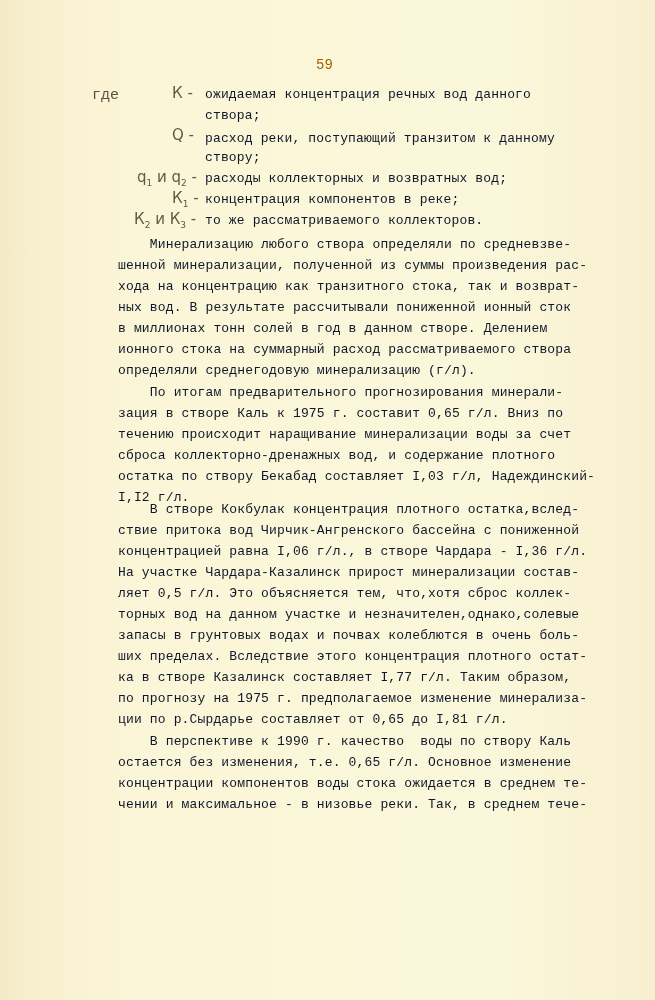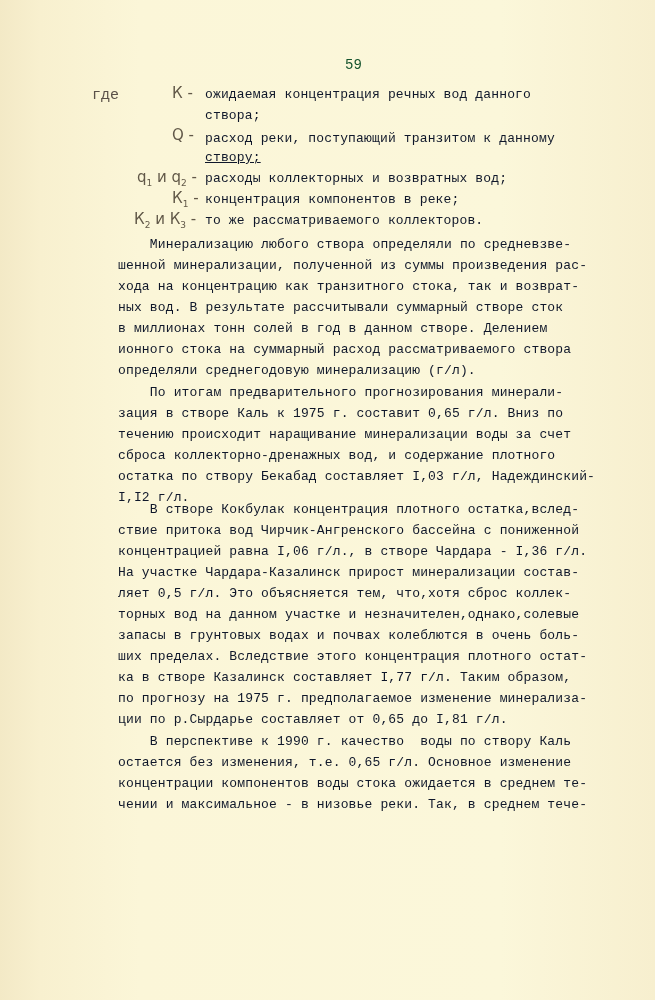--- a/index.html
+++ b/index.html
@@ -11,23 +11,23 @@
       height: 1000px;
       background: linear-gradient(to right, #f3e9c6 0px, #f8f0cf 40px, #fbf6d8 140px, #fbf7da 500px, #f7efcf 655px);
       position: relative;
       overflow: hidden;
       font-family: "Liberation Mono", "DejaVu Sans Mono", monospace;
       color: #5a5048;
     }
     .page-number {
       position: absolute;
       top: 57px;
-      left: 345px;
+      left: 316px;
       font-size: 14px;
-      color: #14532d;
+      color: #a16207;
     }
     .line {
       position: absolute;
       white-space: pre;
       font-size: 13px;
       letter-spacing: 0.15px;
       color: #0f172a;
     }
     .gde {
       position: absolute;
@@ -57,37 +57,37 @@
 
   <div>
     <span class="gde">где</span>
 
     <span class="sym" style="left:172px; top:84px;">К -</span>
     <span class="line" style="left:205px; top:87px;">ожидаемая концентрация речных вод данного</span>
     <span class="line" style="left:205px; top:108px;">створа;</span>
 
     <span class="sym" style="left:172px; top:126px;">Q -</span>
     <span class="line" style="left:205px; top:131px;">расход реки, поступающий транзитом к данному</span>
-    <span class="line" style="left:205px; top:150px;text-decoration:underline;">створу;</span>
+    <span class="line" style="left:205px; top:150px;">створу;</span>
 
     <span class="sym" style="left:137px; top:168px;">q<sub>1</sub> и q<sub>2</sub> -</span>
     <span class="line" style="left:205px; top:171px;">расходы коллекторных и возвратных вод;</span>
 
     <span class="sym" style="left:172px; top:189px;">К<sub>1</sub> -</span>
     <span class="line" style="left:205px; top:192px;">концентрация компонентов в реке;</span>
 
     <span class="sym" style="left:134px; top:210px;">К<sub>2</sub> и К<sub>3</sub> -</span>
     <span class="line" style="left:205px; top:213px;">то же рассматриваемого коллекторов.</span>
   </div>
 
   <div>
     <span class="line" style="left:118px; top:237px;">    Минерализацию любого створа определяли по средневзве-</span>
     <span class="line" style="left:118px; top:258px;">шенной минерализации, полученной из суммы произведения рас-</span>
     <span class="line" style="left:118px; top:279px;">хода на концентрацию как транзитного стока, так и возврат-</span>
-    <span class="line" style="left:118px; top:300px;">ных вод. В результате рассчитывали суммарный створе сток</span>
+    <span class="line" style="left:118px; top:300px;">ных вод. В результате рассчитывали пониженной ионный сток</span>
     <span class="line" style="left:118px; top:321px;">в миллионах тонн солей в год в данном створе. Делением</span>
     <span class="line" style="left:118px; top:342px;">ионного стока на суммарный расход рассматриваемого створа</span>
     <span class="line" style="left:118px; top:363px;">определяли среднегодовую минерализацию (г/л).</span>
   </div>
 
   <div>
     <span class="line" style="left:118px; top:385px;">    По итогам предварительного прогнозирования минерали-</span>
     <span class="line" style="left:118px; top:406px;">зация в створе Каль к 1975 г. составит 0,65 г/л. Вниз по</span>
     <span class="line" style="left:118px; top:427px;">течению происходит наращивание минерализации воды за счет</span>
     <span class="line" style="left:118px; top:448px;">сброса коллекторно-дренажных вод, и содержание плотного</span>

